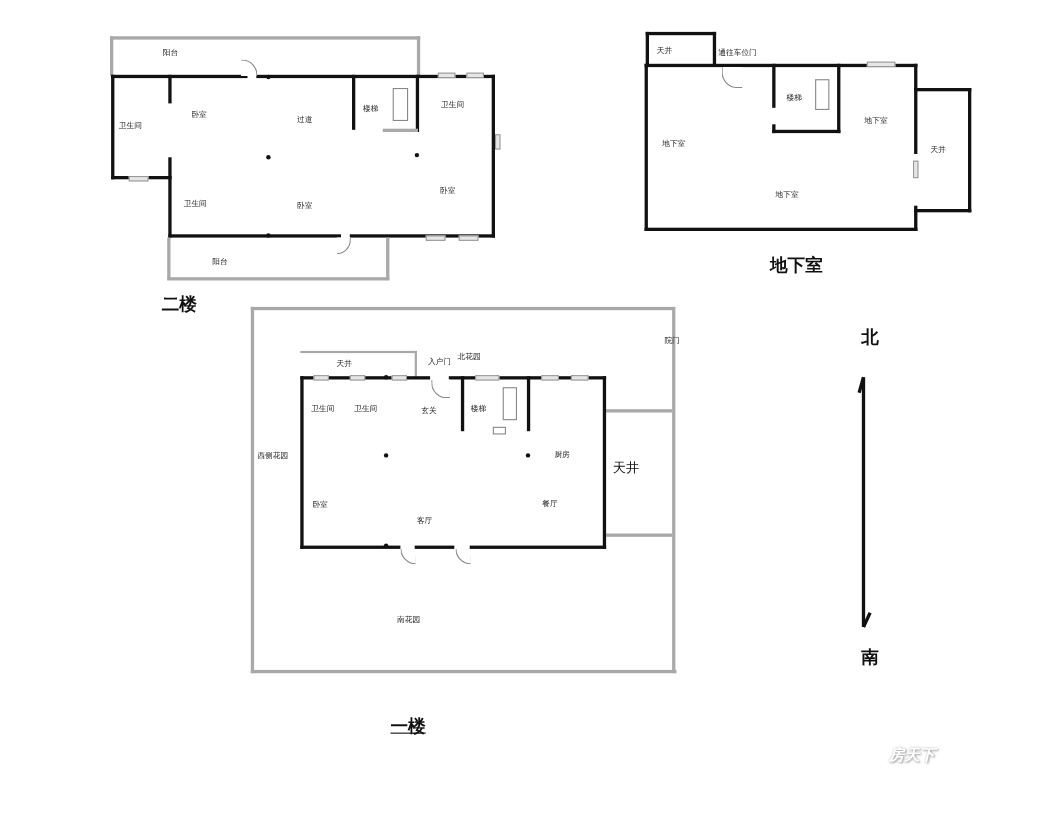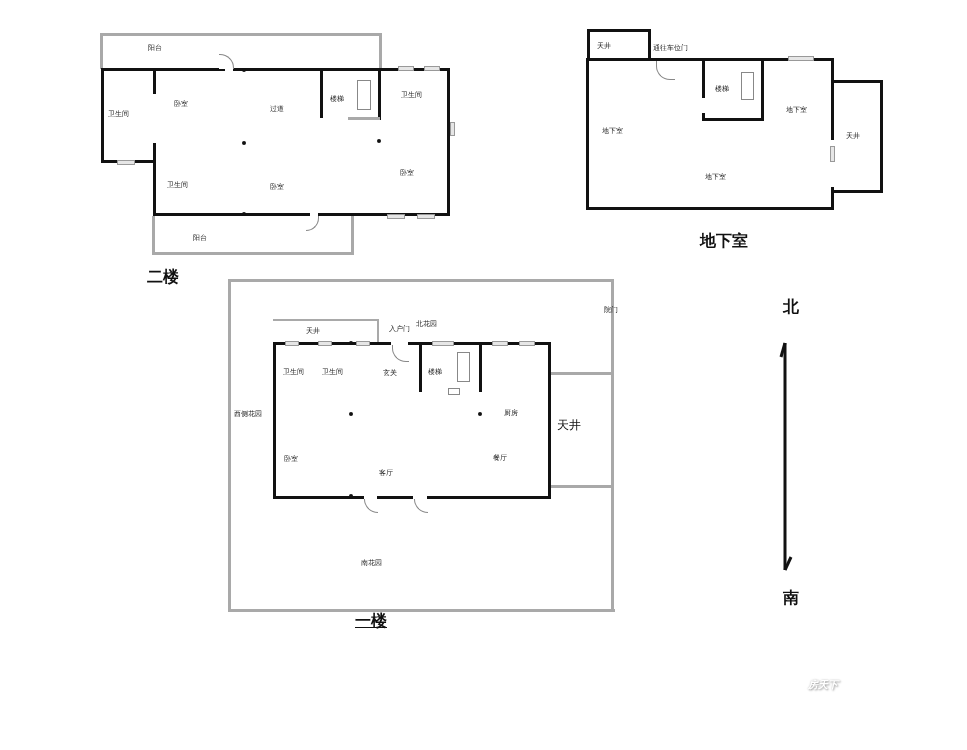--- a/index.html
+++ b/index.html
@@ -161,28 +161,28 @@
   <span class="lbl" style="left:383px;top:370px;">玄关</span>
   <span class="lbl" style="left:428px;top:369px;">楼梯</span>
   <span class="lbl" style="left:504px;top:369px;margin-top:41px;">厨房</span>
   <span class="lbl" style="left:234px;top:411px;">西侧花园</span>
   <span class="mid" style="left:557px;top:419px;">天井</span>
   <span class="lbl" style="left:284px;top:456px;">卧室</span>
   <span class="lbl" style="left:493px;top:455px;">餐厅</span>
   <span class="lbl" style="left:379px;top:470px;font-family:Liberation Serif, serif;">客厅</span>
   <span class="lbl" style="left:361px;top:560px;">南花园</span>
 
-  <span class="big" style="left:355px;top:613px;text-decoration:underline;">一楼</span>
+  <span class="big" style="left:355px;top:652px;text-decoration:underline;">一楼</span>
 </div>
 
 <div class="abs" style="left:770px;top:295px;width:40px;height:320px;">
   <span class="big" style="left:13px;top:4px;">北</span>
   <svg width="40" height="260" style="position:absolute;left:0;top:30px;">
     <line x1="15" y1="18" x2="15" y2="245" stroke="#111" stroke-width="3"></line>
     <line x1="15" y1="18" x2="11" y2="32" stroke="#111" stroke-width="3"></line>
     <line x1="15" y1="245" x2="21" y2="232" stroke="#111" stroke-width="3"></line>
   </svg>
   <span class="big" style="left:13px;top:295px;">南</span>
 </div>
 
 <div class="abs" style="left:770px;top:678px;width:190px;height:60px;">
-  <span class="logo" style="left:38px;top:0px;font-size:10px;">房天下</span>
+  <span class="logo" style="left:38px;top:0px;font-size:14px;">房天下</span>
 </div>
 
 </body></html>

